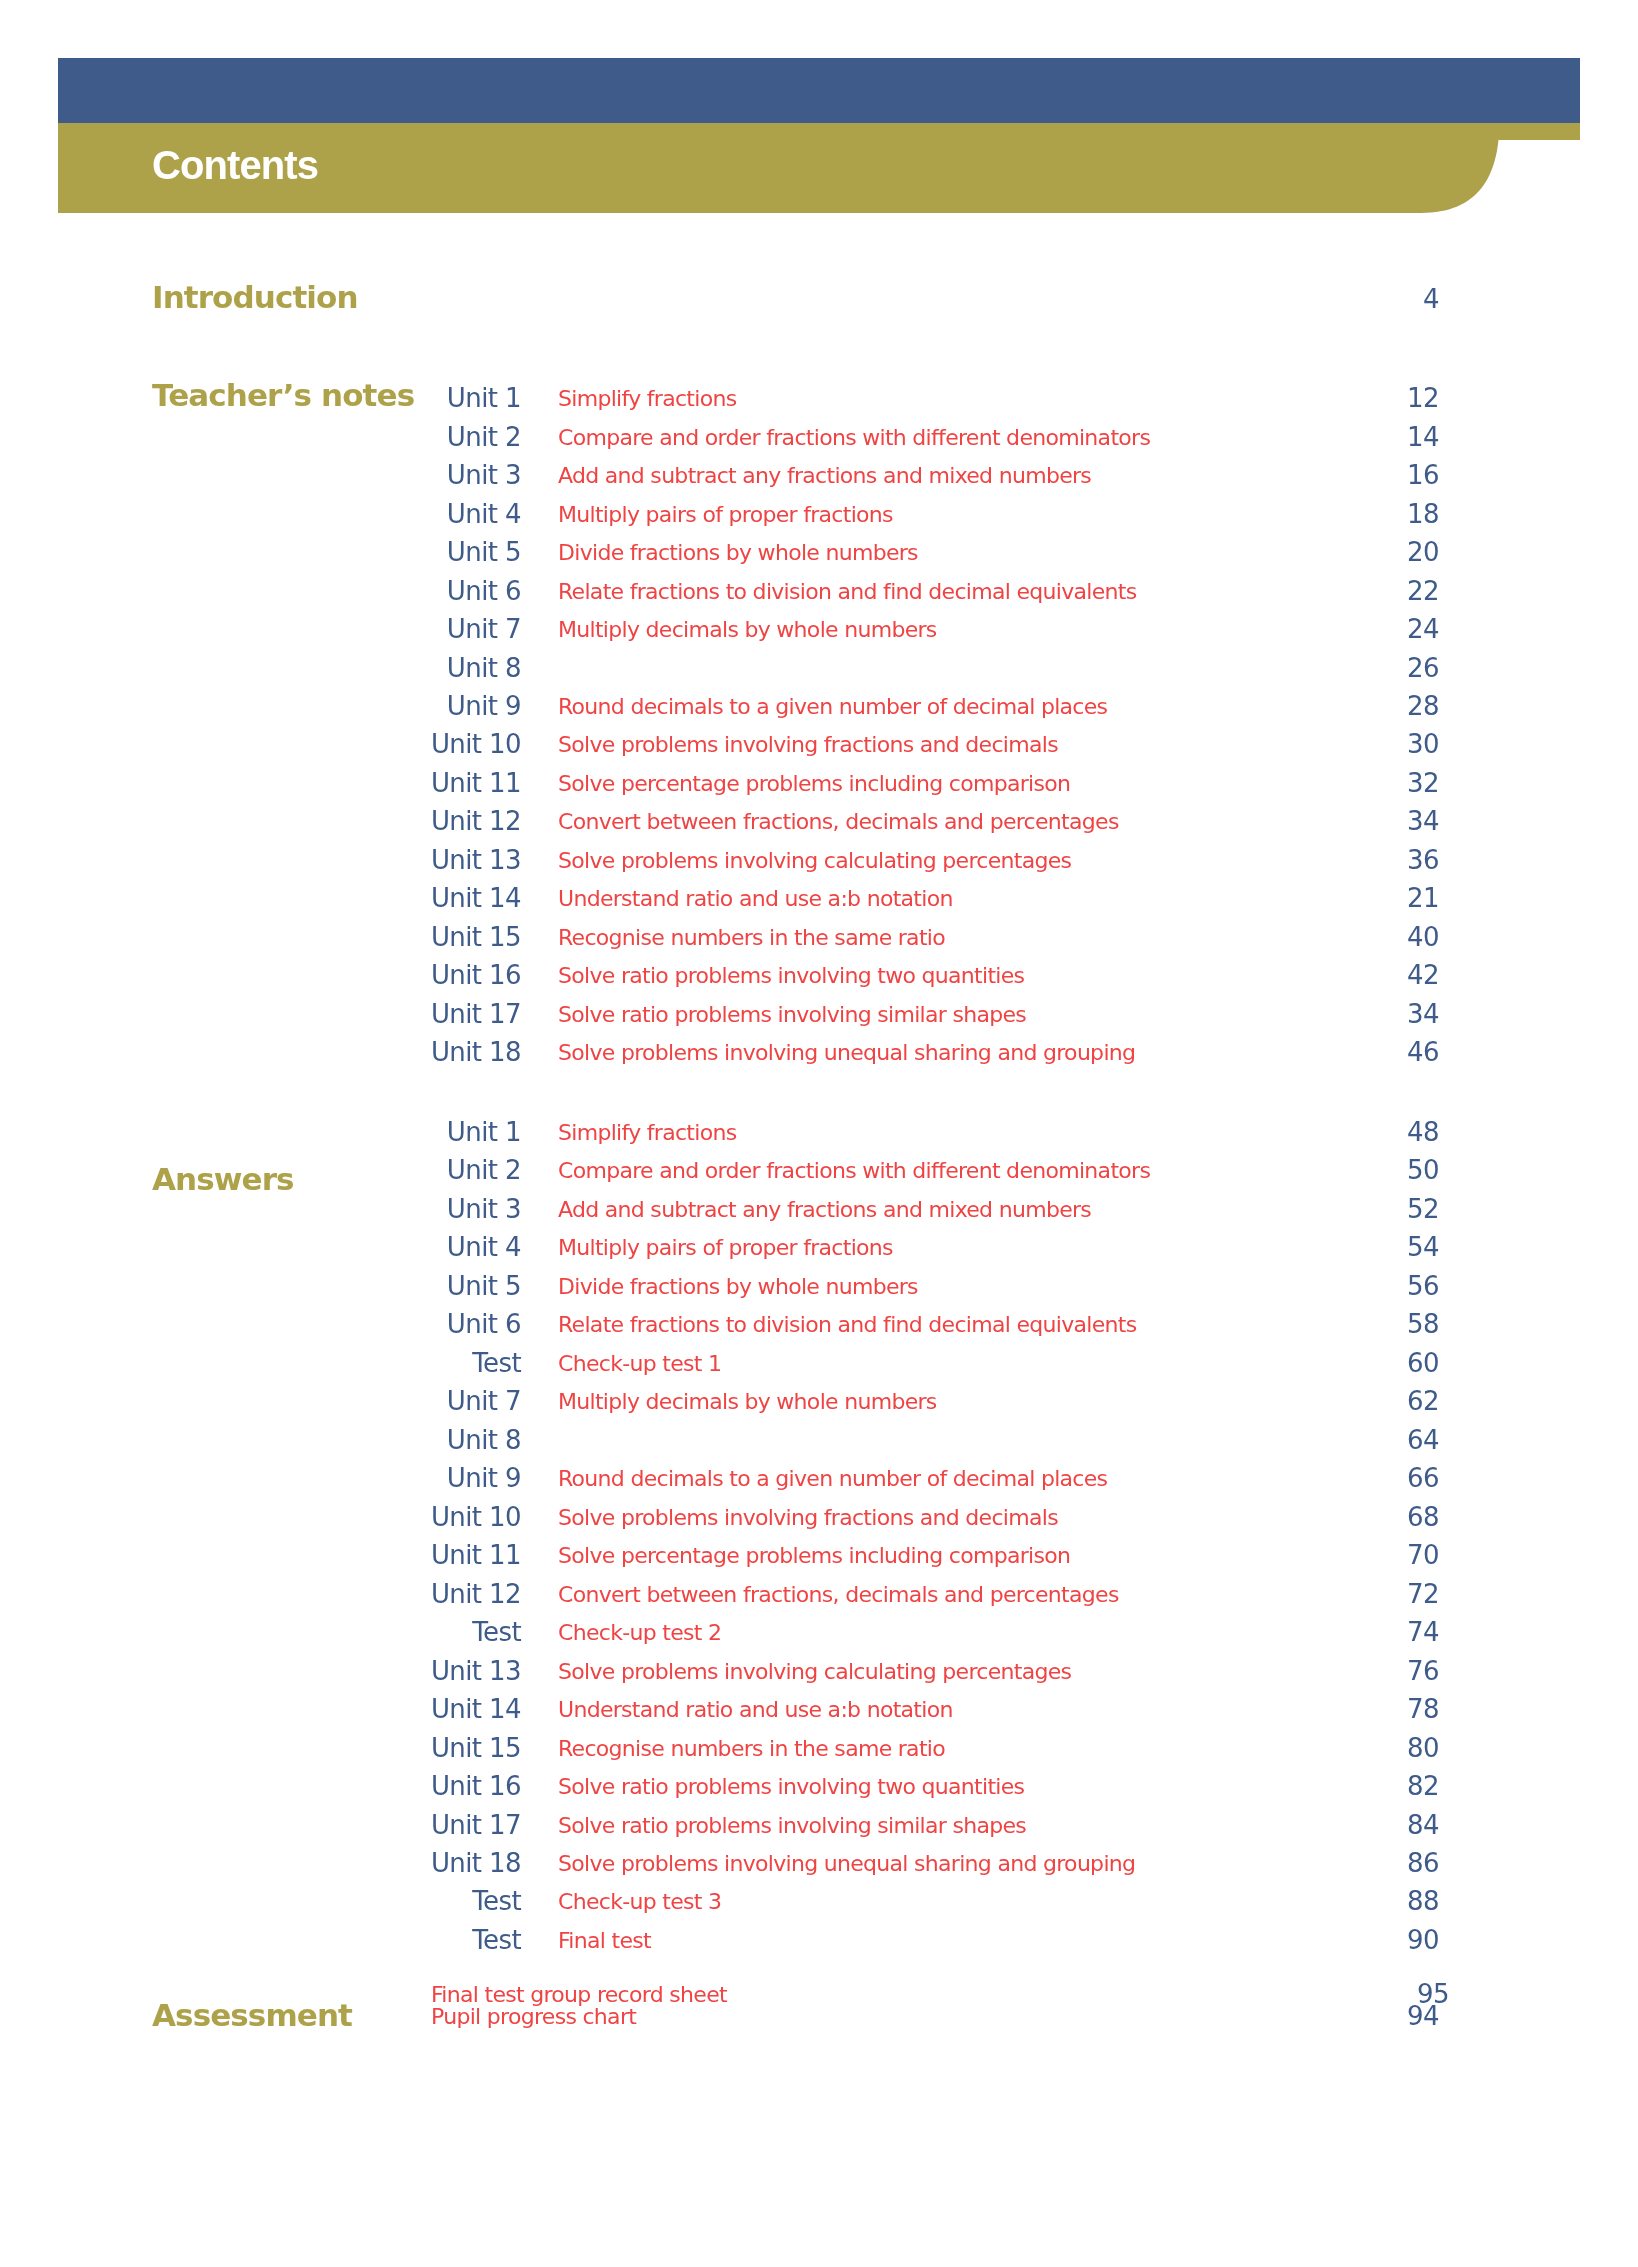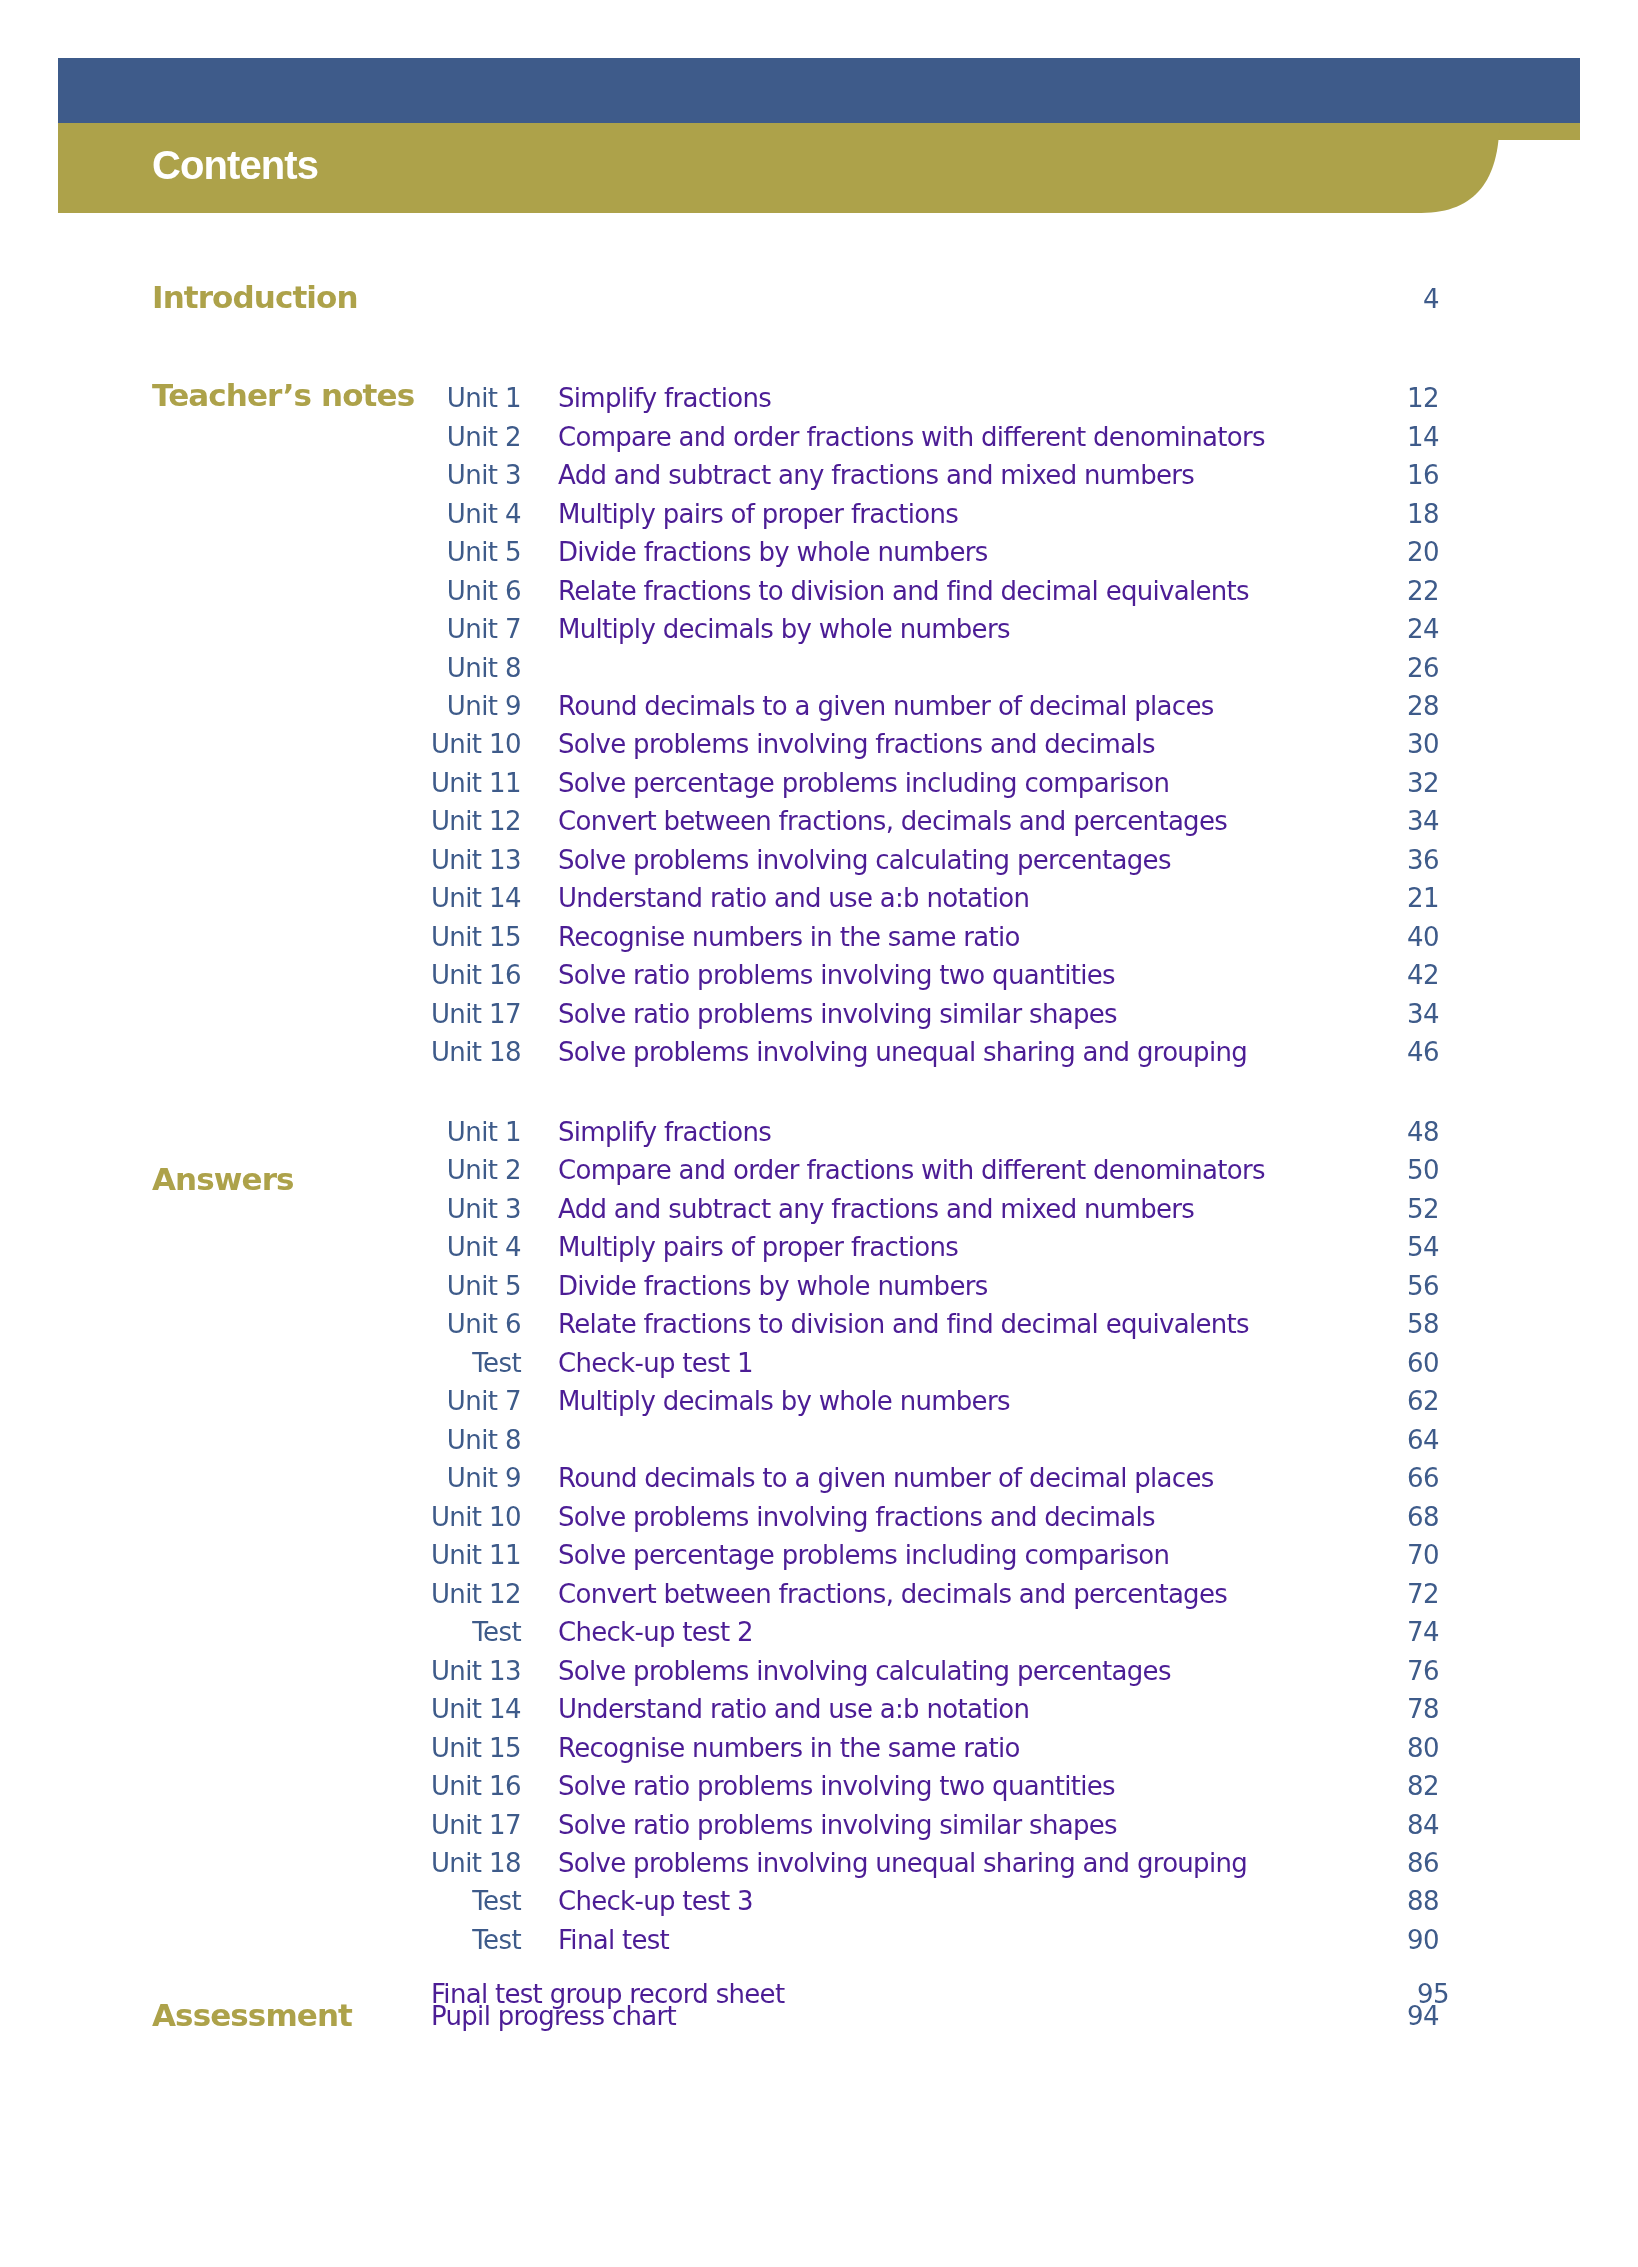--- a/index.html
+++ b/index.html
@@ -11,21 +11,21 @@
   .page-title { position: absolute; left: 152px; top: 140px; font-size: 40px; font-weight: bold;
                 color: #ffffff; line-height: 51px; letter-spacing: -0.9px;
                 font-family: Liberation Sans, sans-serif; }
   .section-heading { position: absolute; left: 152px; font-size: 31px; font-weight: bold;
                      color: #ada24a; line-height: 37px; letter-spacing: -0.9px;
                      font-family: "DejaVu Sans", sans-serif; }
   .row { position: absolute; left: 0; width: 1638px; height: 37px; }
   .row .unit { position: absolute; right: calc(1638px - 521px); font-size: 26px; color: #3e5b8a;
                line-height: 37px; white-space: nowrap; letter-spacing: -0.6px;
                font-family: "DejaVu Sans", sans-serif; }
-  .row .title { position: absolute; left: 558px; font-size: 26px; color: #4c1d95; line-height: 37px;
+  .row .title { position: absolute; left: 558px; font-size: 22px; color: #ef4444; line-height: 37px;
                 white-space: nowrap; letter-spacing: -0.7px; font-family: "DejaVu Sans", sans-serif; }
   .row .title.wide { left: 431px; }
   .row .page { position: absolute; right: calc(1638px - 1439px); font-size: 26px; color: #3e5b8a;
                line-height: 37px; white-space: nowrap; letter-spacing: -0.6px;
                font-family: "DejaVu Sans", sans-serif; }
 </style>
 </head>
 <body>
 
 <div class="banner-blue"></div>

